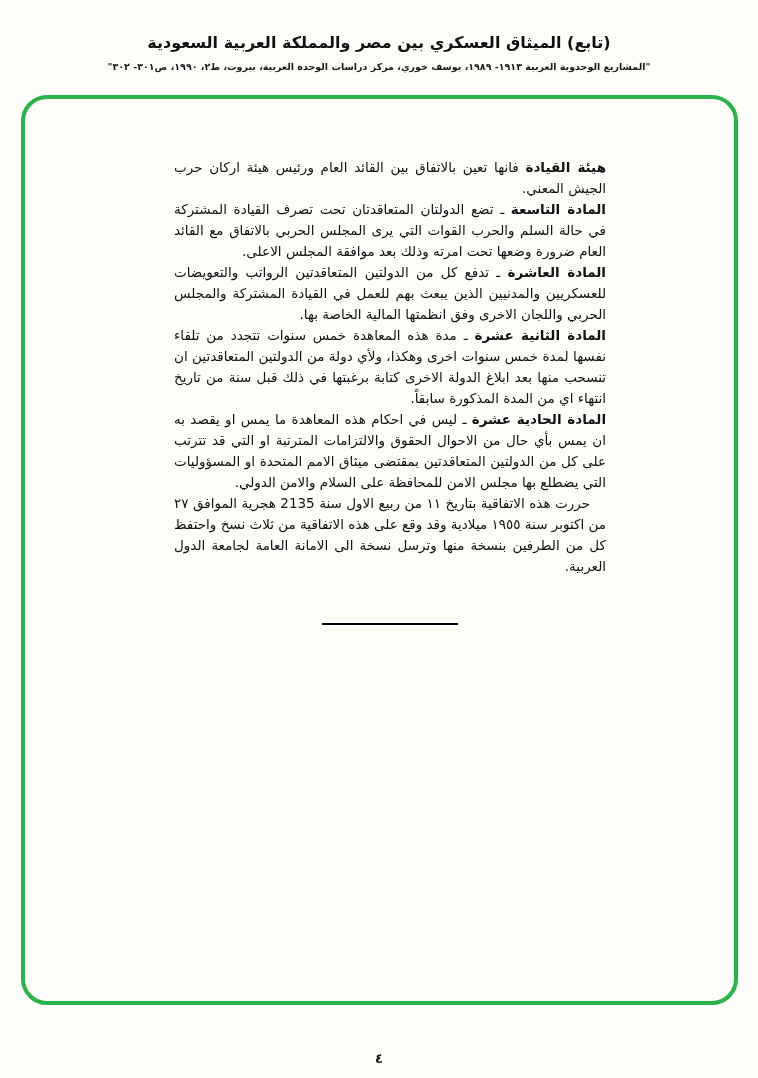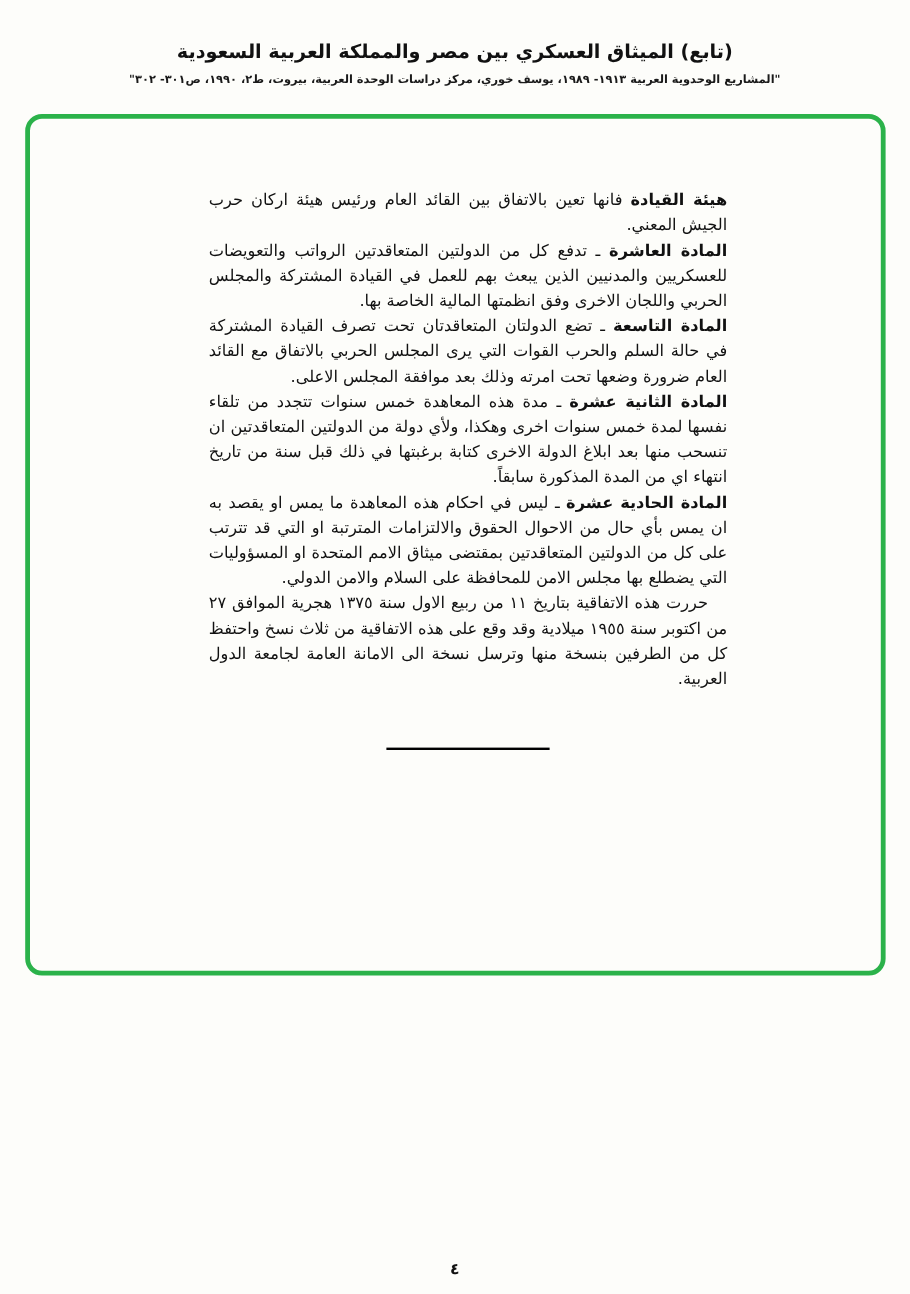--- a/index.html
+++ b/index.html
@@ -30,23 +30,23 @@
     margin-top: 9px;
     font-size: 9.5px;
     font-weight: 700;
     color: #1a1a1a;
   }
   .frame {
     position: absolute;
     left: 21px;
     top: 95px;
     width: 717px;
-    height: 718px;
+    height: 910px;
     border: 4px solid var(--color-frame, #2bb24a);
-    border-radius: 14px;
+    border-radius: 26px;
     background: transparent;
   }
   .textcol {
     position: absolute;
     top: 58px;
     right: 128px;
     width: 432px;
     direction: rtl;
     text-align: justify;
     font-size: 13.5px;
@@ -76,27 +76,27 @@
 <header class="header">
   <div class="title">(تابع) الميثاق العسكري بين مصر والمملكة العربية السعودية</div>
   <div class="citation">"المشاريع الوحدوية العربية ١٩١٣- ١٩٨٩، يوسف خوري، مركز دراسات الوحدة العربية، بيروت، ط٢، ١٩٩٠، ص٣٠١- ٣٠٢"</div>
 </header>
 
 <div class="frame">
   <div class="textcol">
 
     <p class="para"><span class="lead">هيئة القيادة</span><span> فانها تعين بالاتفاق بين القائد العام ورئيس هيئة اركان حرب الجيش المعني.</span></p>
 
+    <p class="para"><span class="lead">المادة التاسعة</span><span> ـ تضع الدولتان المتعاقدتان تحت تصرف القيادة المشتركة في حالة السلم والحرب القوات التي يرى المجلس الحربي بالاتفاق مع القائد العام ضرورة وضعها تحت امرته وذلك بعد موافقة المجلس الاعلى.</span></p>
+
     <p class="para"><span class="lead">المادة العاشرة</span><span> ـ تدفع كل من الدولتين المتعاقدتين الرواتب والتعويضات للعسكريين والمدنيين الذين يبعث بهم للعمل في القيادة المشتركة والمجلس الحربي واللجان الاخرى وفق انظمتها المالية الخاصة بها.</span></p>
-
-    <p class="para"><span class="lead">المادة التاسعة</span><span> ـ تضع الدولتان المتعاقدتان تحت تصرف القيادة المشتركة في حالة السلم والحرب القوات التي يرى المجلس الحربي بالاتفاق مع القائد العام ضرورة وضعها تحت امرته وذلك بعد موافقة المجلس الاعلى.</span></p>
 
     <p class="para"><span class="lead">المادة الثانية عشرة</span><span> ـ مدة هذه المعاهدة خمس سنوات تتجدد من تلقاء نفسها لمدة خمس سنوات اخرى وهكذا، ولأي دولة من الدولتين المتعاقدتين ان تنسحب منها بعد ابلاغ الدولة الاخرى كتابة برغبتها في ذلك قبل سنة من تاريخ انتهاء اي من المدة المذكورة سابقاً.</span></p>
 
     <p class="para"><span class="lead">المادة الحادية عشرة</span><span> ـ ليس في احكام هذه المعاهدة ما يمس او يقصد به ان يمس بأي حال من الاحوال الحقوق والالتزامات المترتبة او التي قد تترتب على كل من الدولتين المتعاقدتين بمقتضى ميثاق الامم المتحدة او المسؤوليات التي يضطلع بها مجلس الامن للمحافظة على السلام والامن الدولي.</span></p>
 
-    <p class="para indent"><span class="lead"></span><span>حررت هذه الاتفاقية بتاريخ ١١ من ربيع الاول سنة ١٣٧٥ هجرية الموافق ٢٧ من اكتوبر سنة ١٩٥٥ ميلادية وقد وقع على هذه الاتفاقية من ثلاث نسخ واحتفظ كل من الطرفين بنسخة منها وترسل نسخة الى الامانة العامة لجامعة الدول العربية.</span></p>
+    <p class="para indent"><span class="lead"></span><span>حررت هذه الاتفاقية بتاريخ ١١ من ربيع الاول سنة 2135 هجرية الموافق ٢٧ من اكتوبر سنة ١٩٥٥ ميلادية وقد وقع على هذه الاتفاقية من ثلاث نسخ واحتفظ كل من الطرفين بنسخة منها وترسل نسخة الى الامانة العامة لجامعة الدول العربية.</span></p>
 
     <div class="sig-line"></div>
   </div>
 </div>
 
 <div class="page-number">٤</div>
 
 </body></html>

